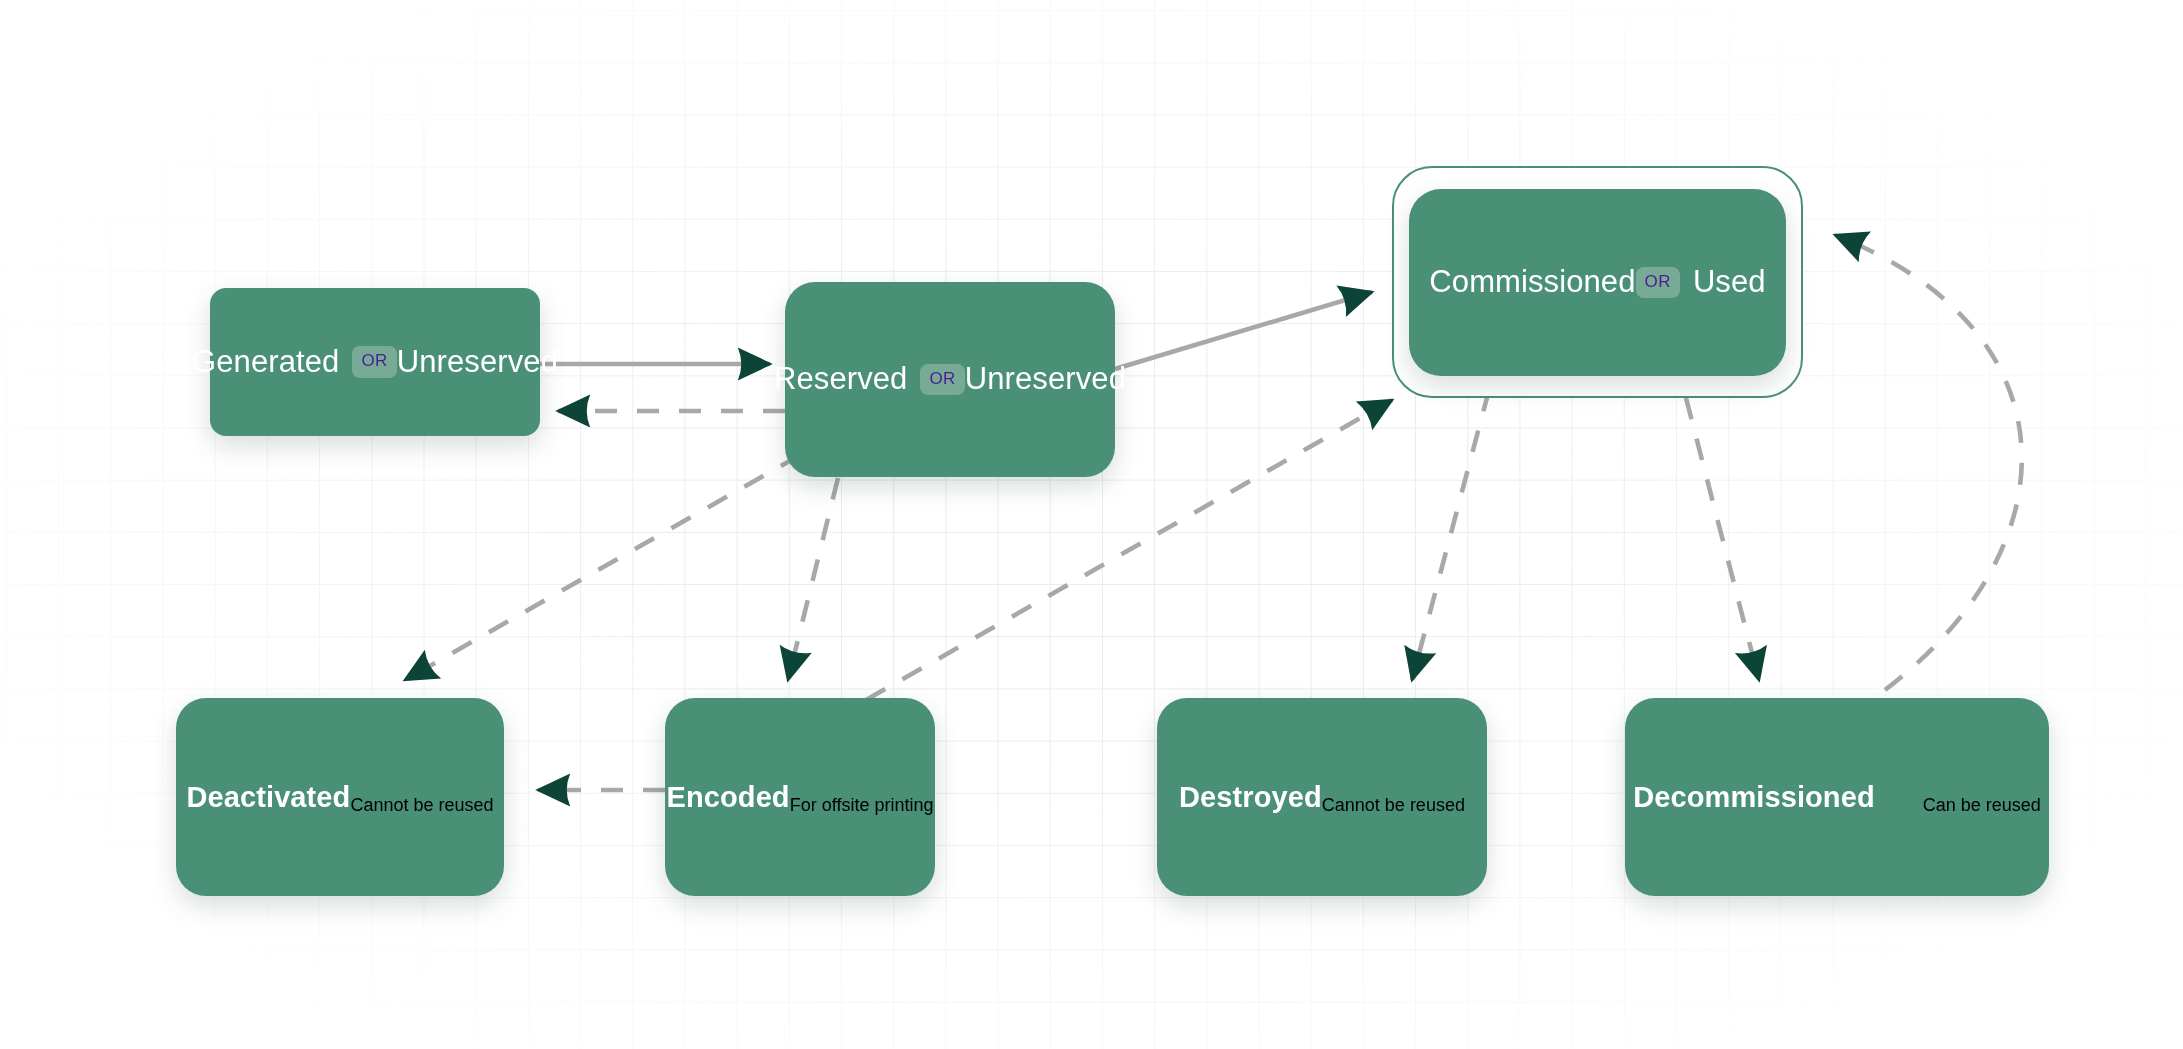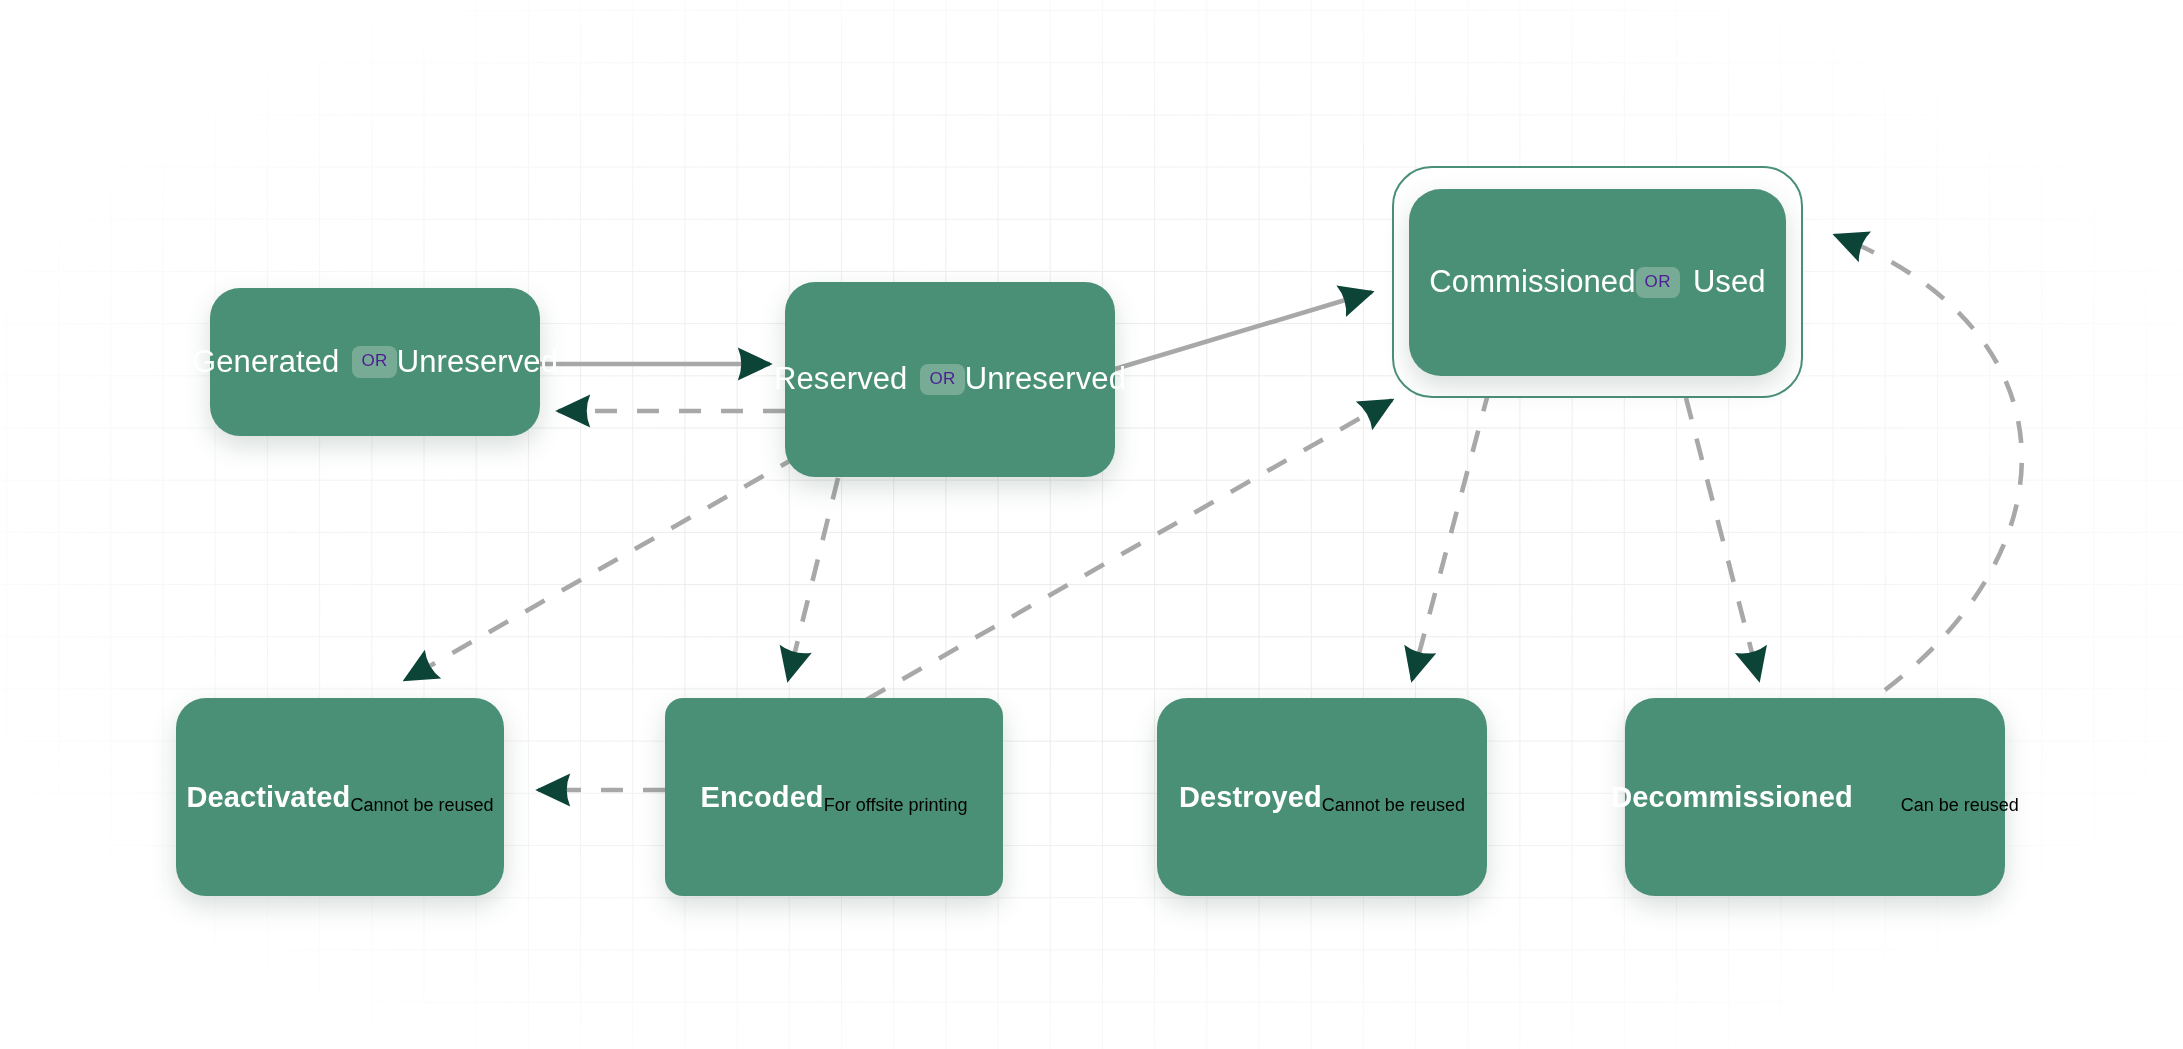--- a/index.html
+++ b/index.html
@@ -90,28 +90,28 @@
   
   .accept-ring {
     position: absolute;
     box-sizing: border-box;
     border: 2.5px solid #4a9077;
     border-radius: 40px;
     background: #ffffff;
     z-index: 2;
   }
   
-  #node-generated      { left: 210px;  top: 288px; width: 330px; height: 148px; }
+  #node-generated      { left: 210px;  top: 288px; width: 330px; height: 148px; border-radius: 16px; }
   #node-reserved       { left: 785px;  top: 282px; width: 330px; height: 195px; }
   #node-commissioned   { left: 1409px; top: 189px; width: 377px; height: 187px; border-radius: 32px; }
   #ring-commissioned   { left: 1392px; top: 166px; width: 411px; height: 232px; }
   #node-deactivated    { left: 176px;  top: 698px; width: 328px; height: 198px; }
-  #node-encoded        { left: 665px;  top: 698px; width: 338px; height: 198px; border-radius: 18px; }
+  #node-encoded        { left: 665px;  top: 698px; width: 270px; height: 198px; }
   #node-destroyed      { left: 1157px; top: 698px; width: 330px; height: 198px; text-align: center; }
-  #node-decommissioned { left: 1625px; top: 698px; width: 380px; height: 198px; gap: 48px; }
+  #node-decommissioned { left: 1625px; top: 698px; width: 424px; height: 198px; gap: 48px; }
 </style>
 </head>
 <body>
 
 <div id="canvas">
 
   <div id="grid"></div>
 
   <svg id="edges" viewBox="0 0 2183 1049" xmlns="http://www.w3.org/2000/svg">
     <defs>

